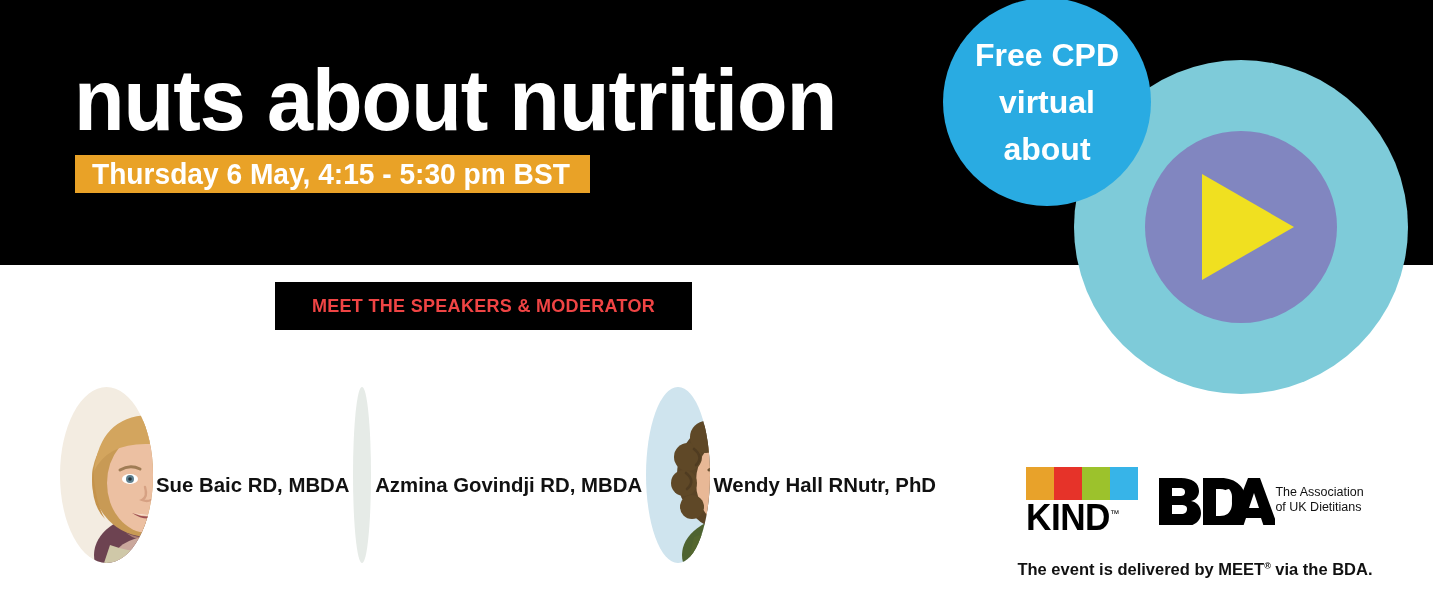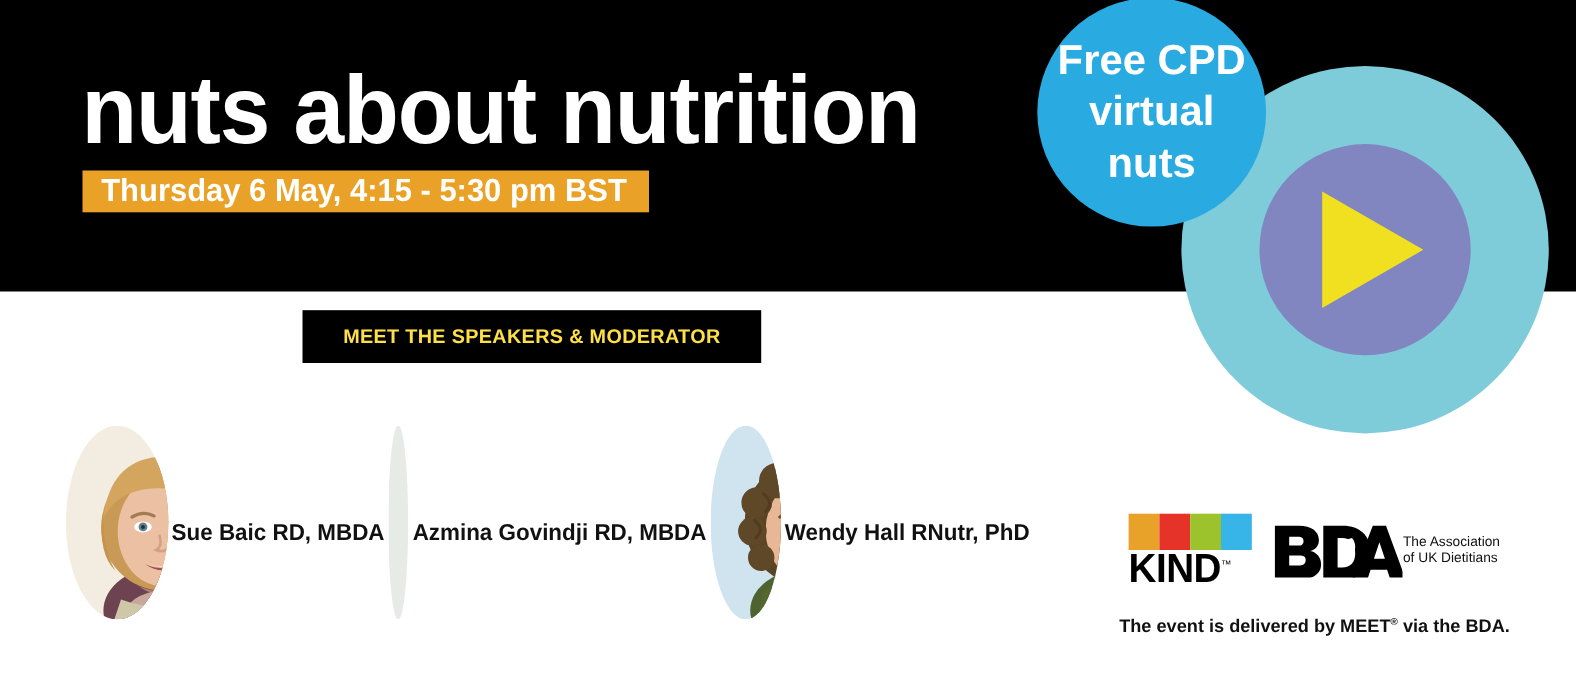--- a/index.html
+++ b/index.html
@@ -106,21 +106,21 @@
     border-radius: 50%;
     background: #29abe2;
     display: flex;
     align-items: center;
     justify-content: center;
     text-align: center;
   }
   .cpd-badge-text {
     font-family: "Liberation Sans", sans-serif;
     font-weight: bold;
-    font-size: 38px;
+    font-size: 32px;
     line-height: 47px;
     color: #ffffff;
   }
 
   
   .speakers-bar {
     position: absolute;
     left: 275px;
     top: 282px;
     width: 417px;
@@ -128,21 +128,21 @@
     background: #000000;
     display: flex;
     align-items: center;
     justify-content: center;
   }
   .speakers-bar-text {
     font-family: "Liberation Sans", sans-serif;
     font-weight: bold;
     font-size: 18px;
     letter-spacing: 0.3px;
-    color: #fde047;
+    color: #ef4444;
     white-space: nowrap;
   }
 
   
   .speakers-row {
     position: absolute;
     left: 60px;
     top: 360px;
     width: 880px;
     height: 230px;
@@ -259,21 +259,21 @@
   </div>
 
   <div class="play-outer"></div>
   <div class="play-inner"></div>
   <div class="play-triangle"></div>
 
   <div class="cpd-badge">
     <div class="cpd-badge-text">
       <span>Free CPD</span><br>
       <span>virtual</span><br>
-      <span>nuts</span>
+      <span>about</span>
     </div>
   </div>
 
   <div class="speakers-bar">
     <span class="speakers-bar-text">MEET THE SPEAKERS &amp; MODERATOR</span>
   </div>
 
   <div class="speakers-row">
 
     <div class="speaker-card">

